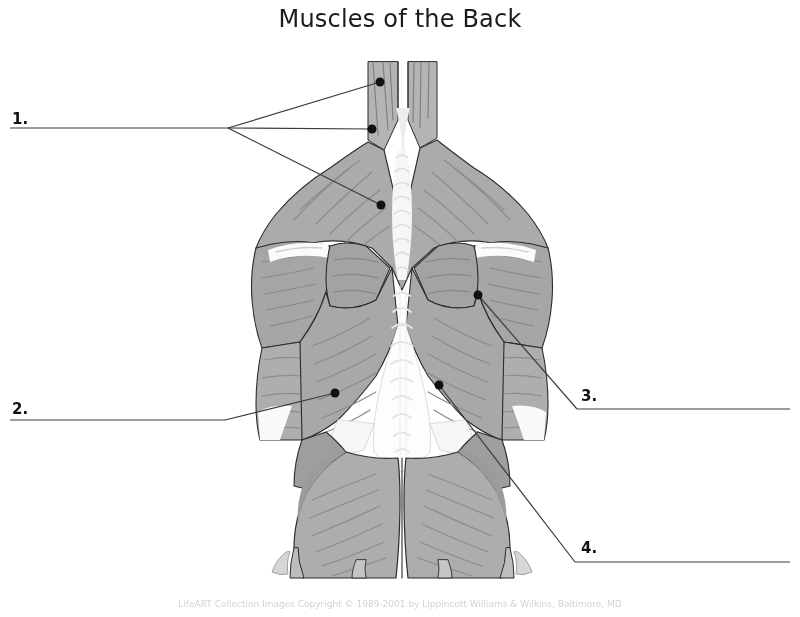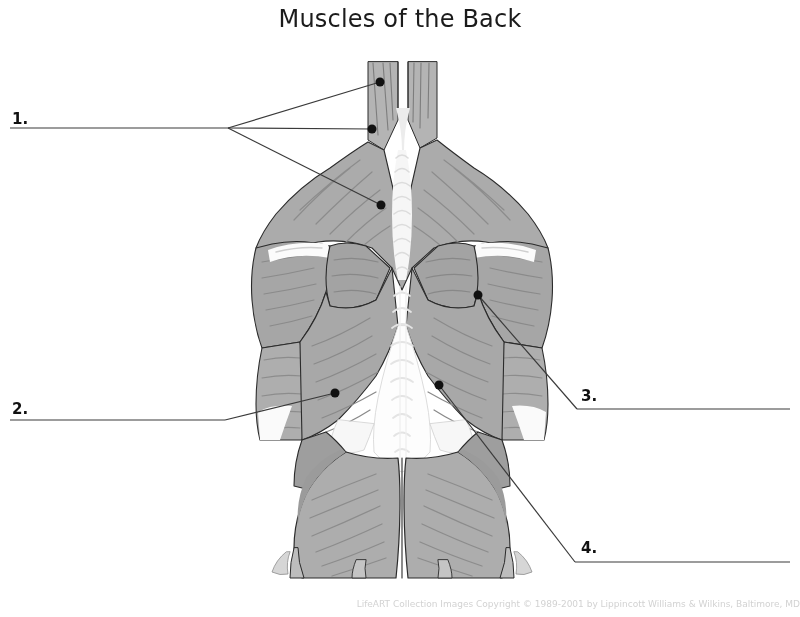--- a/index.html
+++ b/index.html
@@ -48,21 +48,21 @@
     font-weight: bold;
     color: #111111;
     line-height: 1;
     white-space: nowrap;
   }
   #copyright-note {
     position: absolute;
     left: 0;
     top: 599px;
     width: 800px;
-    text-align: right;
+    text-align: center;
     font-size: 9px;
     color: #d2d2d2;
     white-space: nowrap;
   }
 </style>
 </head>
 <body>
 
 <div id="worksheet">
 

